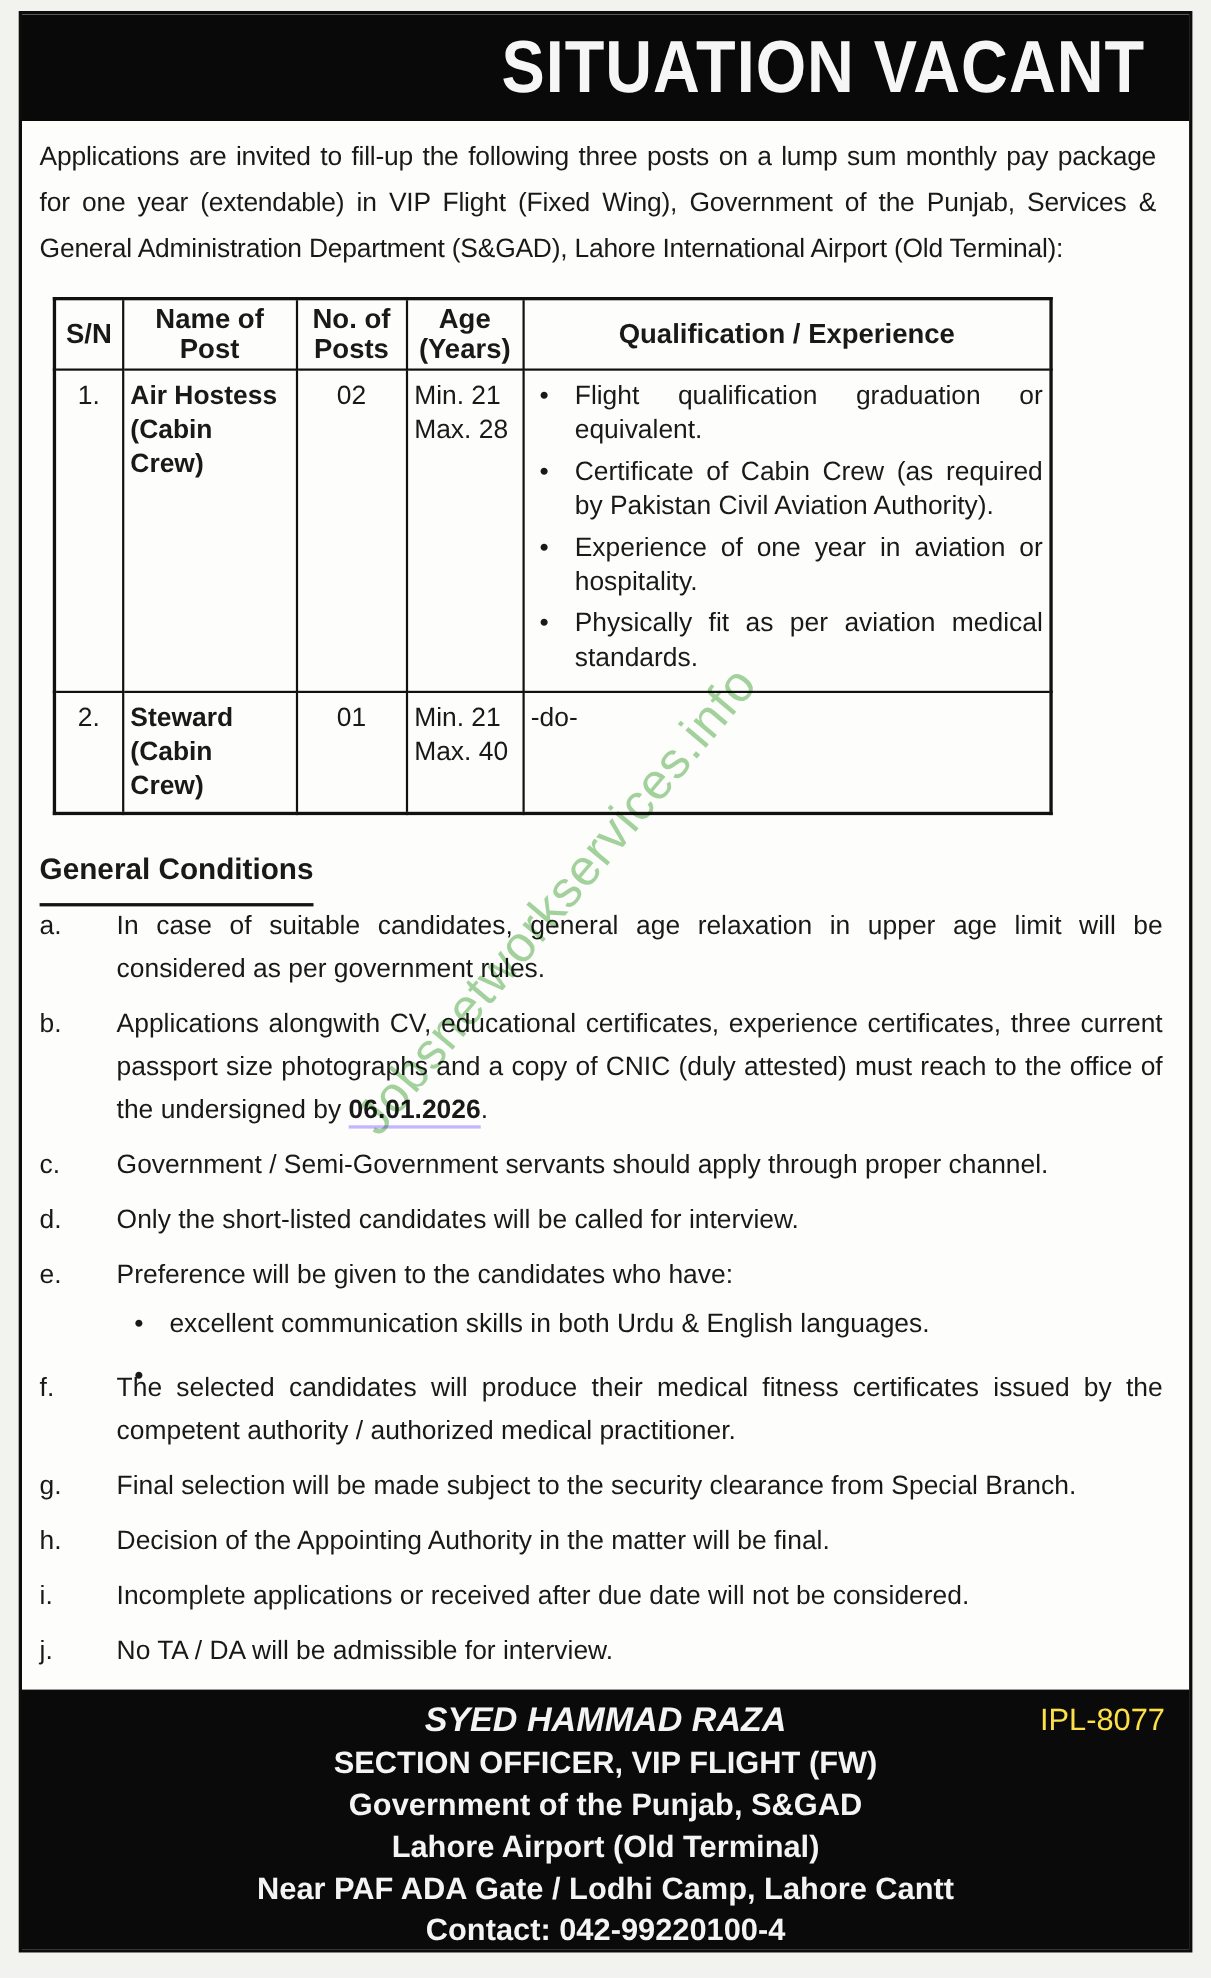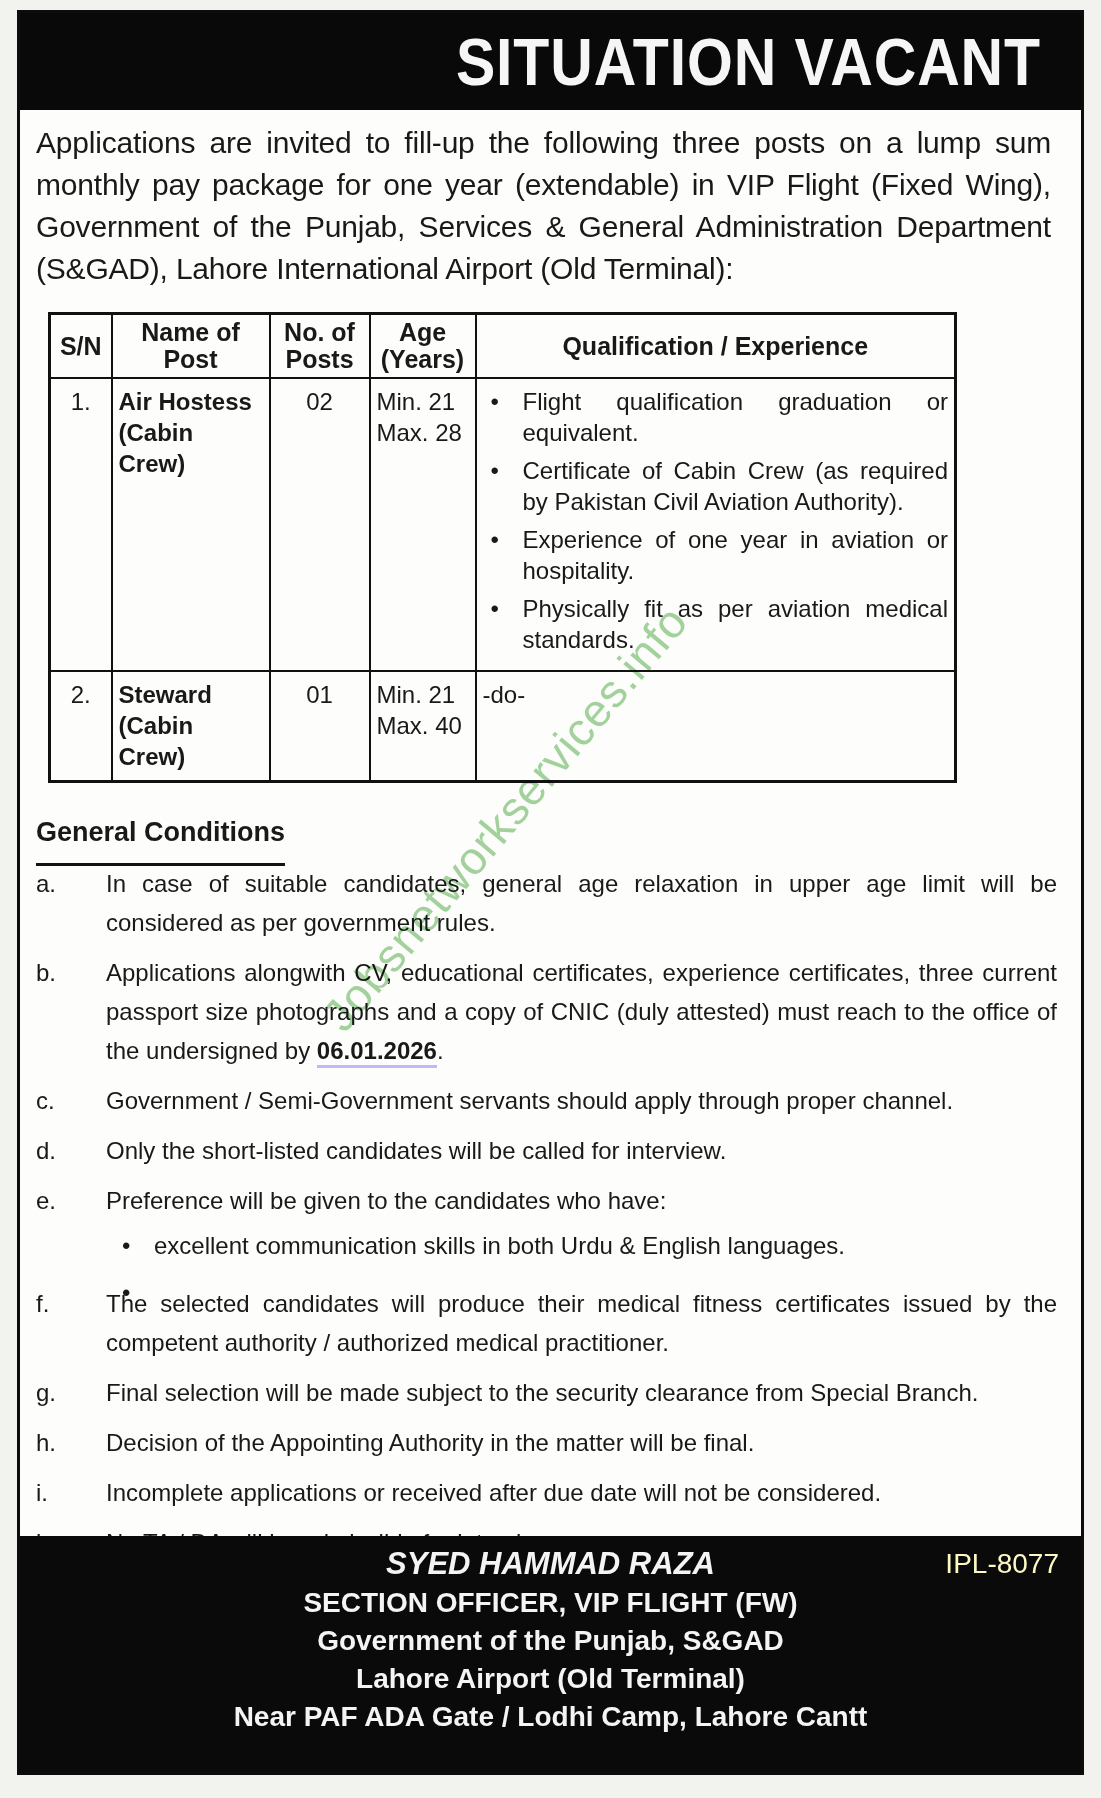--- a/index.html
+++ b/index.html
@@ -30,21 +30,21 @@
     color:#f6f6f6;
     font-size:67px;
     font-weight:700;
     letter-spacing:1px;
     transform:scaleX(0.88);
     white-space:nowrap;
   }
   
   .intro{
     padding:12px 30px 0 16px;
-    font-size:30px;
+    font-size:24px;
     letter-spacing:-0.2px;
     line-height:42px;
     text-align:justify;
   }
   
   table.job-table{
     border-collapse:collapse;
     margin:22px 0 0 28px;
     width:909px;
     table-layout:fixed;
@@ -134,21 +134,21 @@
     box-sizing:border-box;
     padding-top:8px;
   }
   .footer-line{
     font-size:28px;font-weight:700;
     line-height:38px;
   }
   .footer-line.signatory{font-size:31px;line-height:40px;font-style:italic;}
   .ref-no{
     position:absolute;top:12px;right:22px;
-    font-size:28px;font-weight:400;color:#fef9c3;
+    font-size:28px;font-weight:400;color:#fde047;
   }
   
   .watermark{
     position:absolute;
     left:140px;top:778px;
     width:690px;
     text-align:center;
     transform:rotate(-50deg);
     font-size:46px;
     letter-spacing:1px;
@@ -305,15 +305,16 @@
 
   <div class="watermark">Jobsnetworkservices.info</div>
 
   <div class="footer">
     <div class="ref-no">IPL-8077</div>
     <div class="footer-line signatory">SYED HAMMAD RAZA</div>
     <div class="footer-line">SECTION OFFICER, VIP FLIGHT (FW)</div>
     <div class="footer-line">Government of the Punjab, S&amp;GAD</div>
     <div class="footer-line">Lahore Airport (Old Terminal)</div>
     <div class="footer-line">Near PAF ADA Gate / Lodhi Camp, Lahore Cantt</div>
+    <div class="footer-line">Contact: 042-99220100-4</div>
   </div>
 
 </div>
 
 </body></html>

